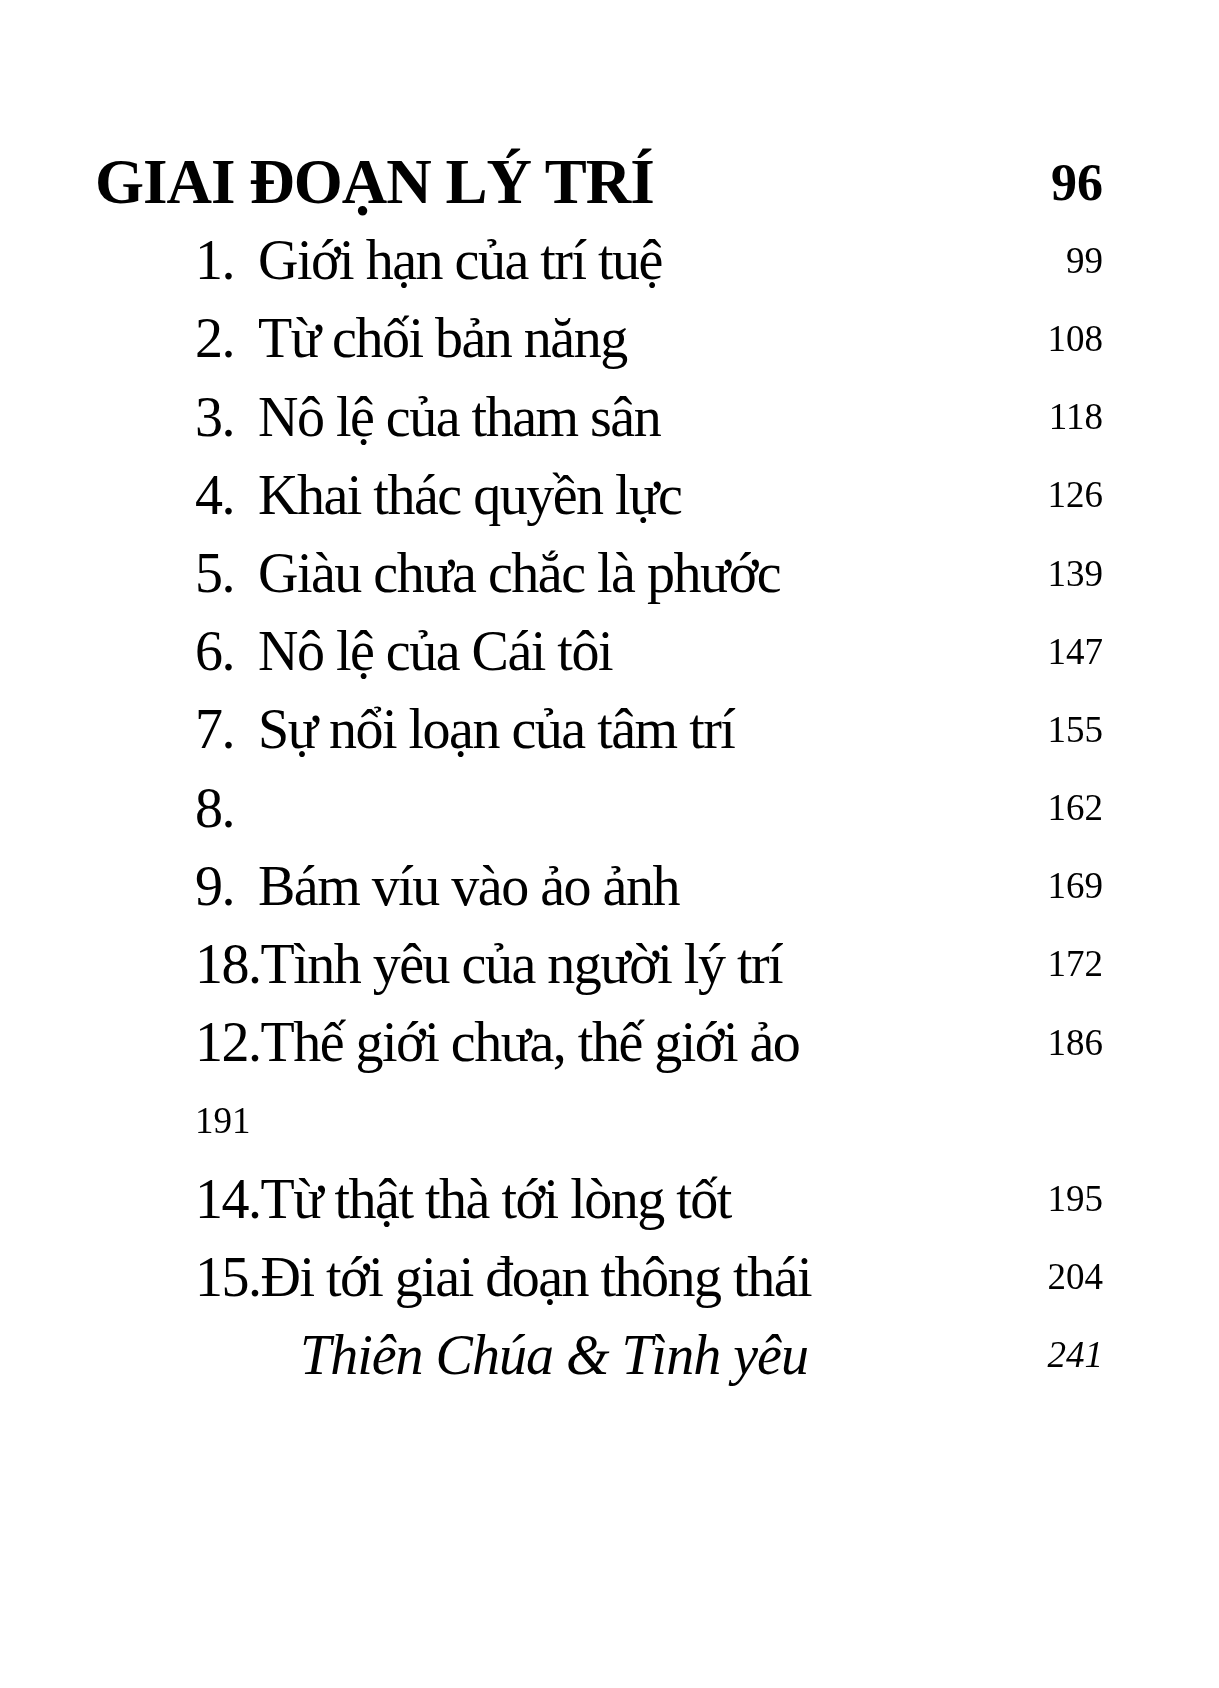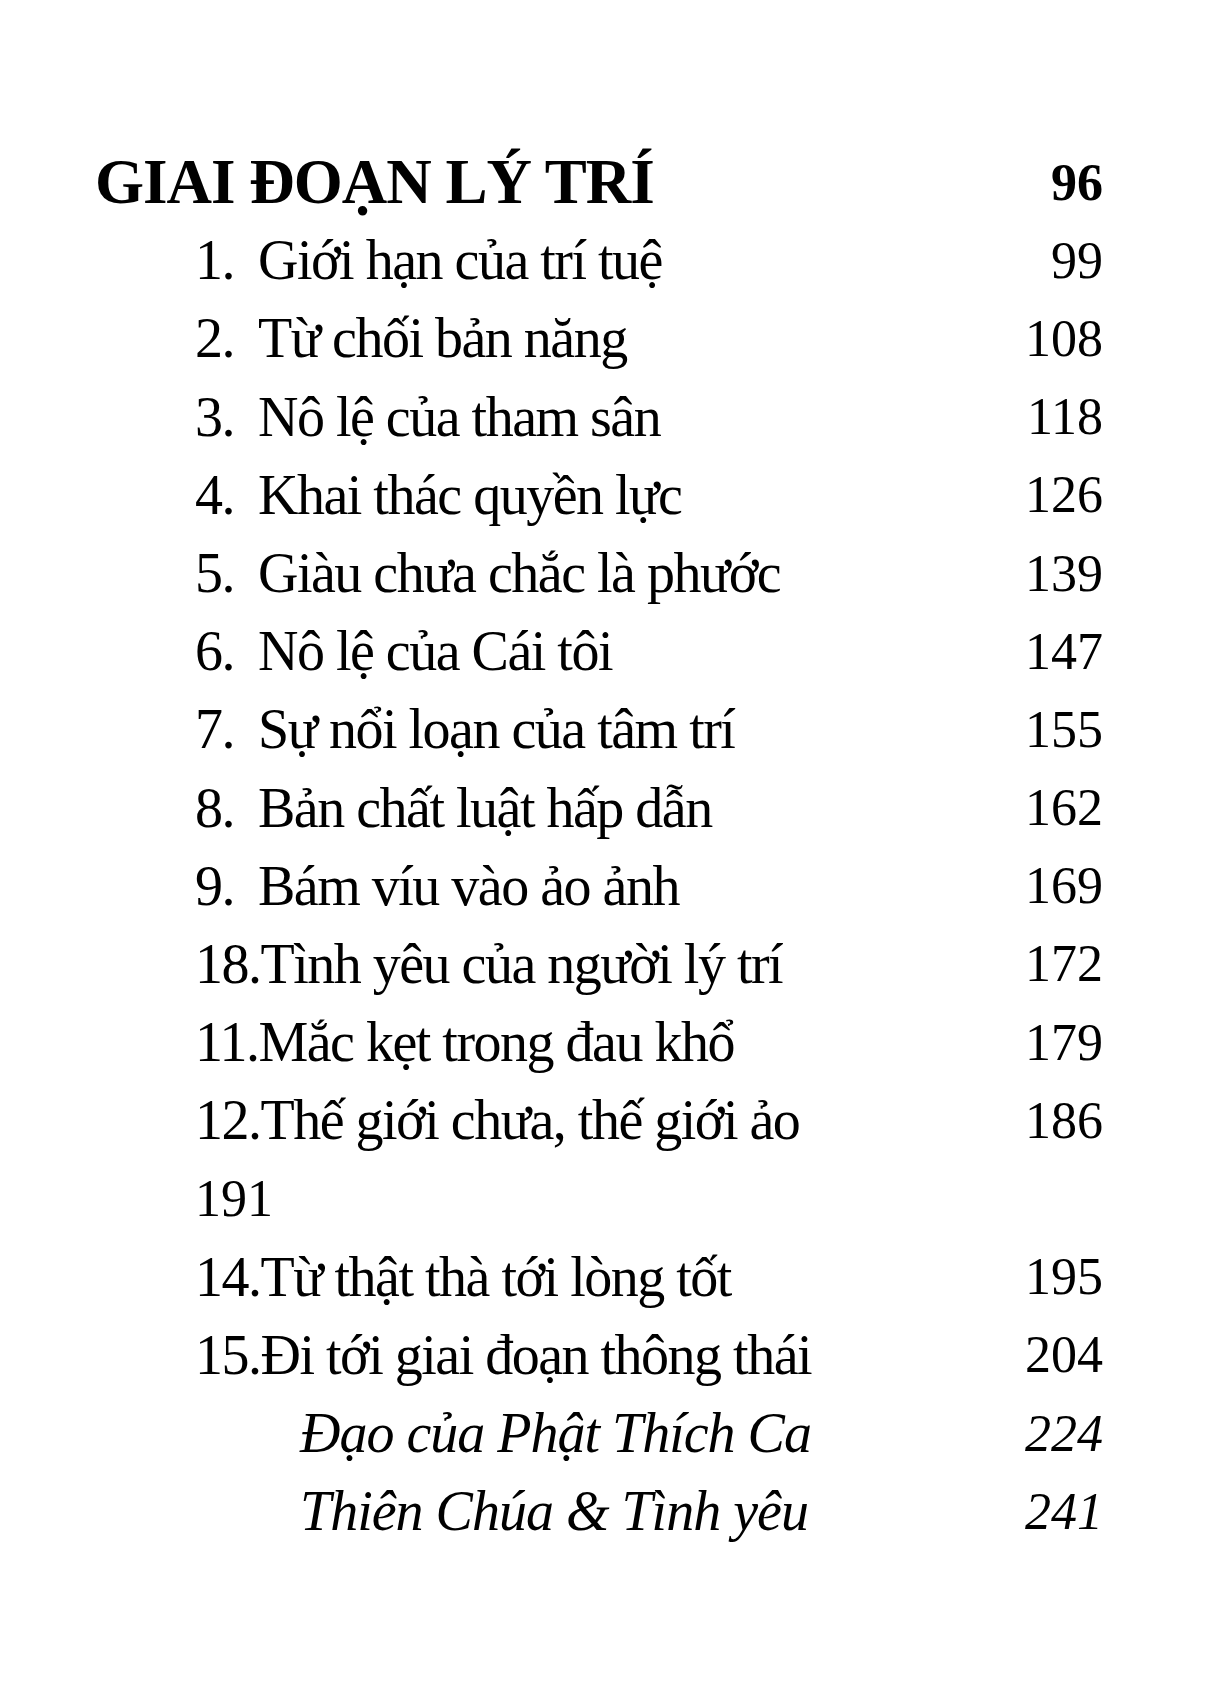--- a/index.html
+++ b/index.html
@@ -49,21 +49,21 @@
     display: inline-block;
     min-width: 63px;
   }
   .sub-row {
     font-size: 56px;
     font-style: italic;
     letter-spacing: -1px;
     padding-left: 205px;
   }
   .pagenum {
-    font-size: 52px;
+    font-size: 37px;
     letter-spacing: 0;
     text-align: right;
   }
 </style>
 </head>
 <body>
 
 <div class="page">
   <div class="toc">
 
@@ -117,44 +117,36 @@
     <div class="row item-row">
       <span class="left">
           <span class="num">7.</span>
           <span>Sự nổi loạn của tâm trí</span>
         </span>
       <span class="pagenum">155</span>
     </div>
     <div class="row item-row">
       <span class="left">
           <span class="num">8.</span>
-          <span>Bản chất luật hấp dẫn</span>
         </span>
       <span class="pagenum">162</span>
     </div>
     <div class="row item-row">
       <span class="left">
           <span class="num">9.</span>
           <span>Bám víu vào ảo ảnh</span>
         </span>
       <span class="pagenum">169</span>
     </div>
     <div class="row item-row">
       <span class="left">
           <span class="num">18.</span>
           <span>Tình yêu của người lý trí</span>
         </span>
       <span class="pagenum">172</span>
-    </div>
-    <div class="row item-row">
-      <span class="left">
-          <span class="num">11.</span>
-          <span>Mắc kẹt trong đau khổ</span>
-        </span>
-      <span class="pagenum">179</span>
     </div>
     <div class="row item-row">
       <span class="left">
           <span class="num">12.</span>
           <span>Thế giới chưa, thế giới ảo</span>
         </span>
       <span class="pagenum">186</span>
     </div>
     <div class="row item-row">
       <span class="pagenum">191</span>
@@ -168,22 +160,18 @@
     </div>
     <div class="row item-row">
       <span class="left">
           <span class="num">15.</span>
           <span>Đi tới giai đoạn thông thái</span>
         </span>
       <span class="pagenum">204</span>
     </div>
 
     <div class="row sub-row">
-      <span>Đạo của Phật Thích Ca</span>
-      <span class="pagenum">224</span>
-    </div>
-    <div class="row sub-row">
       <span>Thiên Chúa &amp; Tình yêu</span>
       <span class="pagenum">241</span>
     </div>
 
   </div>
 </div>
 
 </body></html>

